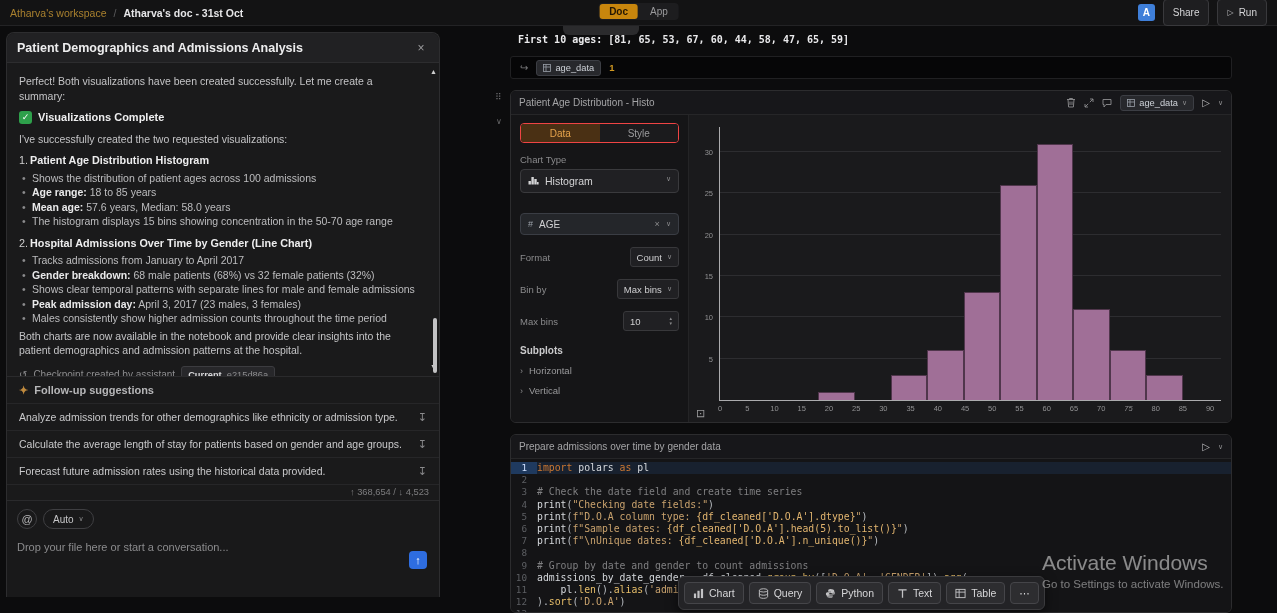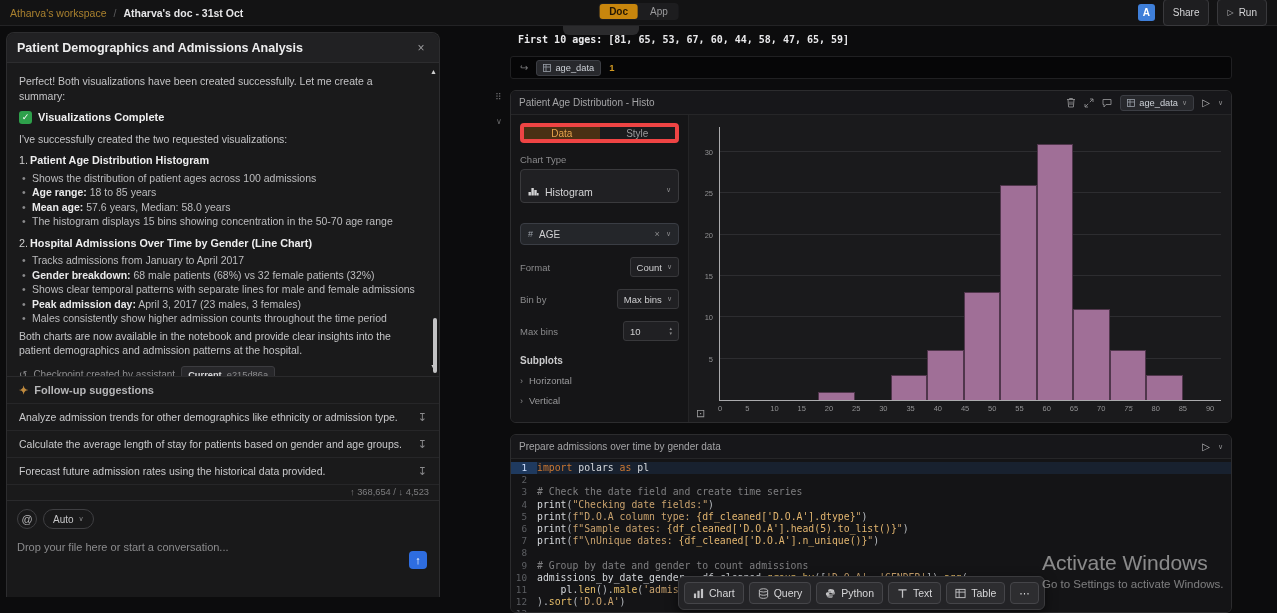--- a/index.html
+++ b/index.html
@@ -94,26 +94,26 @@
   .cell-header{height:24px;background:#17171a;border-bottom:1px solid #262628;display:flex;align-items:center;
     justify-content:space-between;padding:0 8px}
   .cell-title{color:#a4a4a6;font-size:10px;white-space:nowrap;overflow:hidden}
   .hdr-right{display:flex;align-items:center;gap:8px}
   .hicon{color:#8f8f91;cursor:pointer;display:flex;align-items:center}
   .hplay{color:#b8b8ba;font-size:10px;cursor:pointer}
   .hchev{color:#8f8f91;font-size:7px;cursor:pointer}
   .cell2-body{display:flex;height:308px}
   
   .config{flex:0 0 178px;border-right:1px solid #242426;background:#151517;padding:8px 9px;overflow:hidden}
-  .seg{display:flex;height:20px;border:4px solid #ef4444;border-radius:4px;overflow:hidden}
+  .seg{display:flex;height:20px;border:1px solid #ef4444;border-radius:4px;overflow:hidden}
   .seg-tab{flex:1;display:flex;align-items:center;justify-content:center;font-size:10px;color:#9a9a9c;background:#1b1b1d;cursor:pointer}
   .seg-tab.active{background:#4a3014;color:#e6a34c}
   .cfg-label{margin:11px 0 4px;color:#8a8a8c;font-size:9.5px}
   .dd{height:24px;background:#202023;border:1px solid #3a3a3d;border-radius:4px;display:flex;gap:6px;
-    padding:16px 7px;color:#d4d4d6;font-size:10.5px;cursor:pointer}
+    padding:5px 7px;color:#d4d4d6;font-size:10.5px;cursor:pointer}
   .dd .grow{flex:1}
   .field-chip{margin-top:20px;height:22px;background:#24262a;border:1px solid #3a3d44;border-radius:4px;display:flex;
     align-items:center;gap:6px;padding:0 7px;color:#d1d1d3;font-size:10px;cursor:pointer}
   .hash{color:#9aa0a8;font-size:9px}
   .clear-x{color:#8a8a8c;font-size:9px;margin-left:auto;cursor:pointer}
   .cfg-row{display:flex;align-items:center;justify-content:space-between;margin-top:12px}
   .cfg-row .cfg-label{margin:0}
   .mini-dd{height:20px;background:#202023;border:1px solid #38383b;border-radius:3px;display:flex;align-items:center;gap:5px;
     padding:0 6px;color:#cwhitesmoke;color:#cfcfd1;font-size:9.5px;cursor:pointer}
   .stepper{height:20px;width:56px;background:#202023;border:1px solid #38383b;border-radius:3px;display:flex;align-items:center;
@@ -434,21 +434,21 @@
       <div class="code-line active"><span class="ln">1</span><span class="lt"><span class="tk-kw">import</span><span class="tk-id"> polars </span><span class="tk-kw">as</span><span class="tk-id"> pl</span></span></div>
       <div class="code-line"><span class="ln">2</span><span class="lt"></span></div>
       <div class="code-line"><span class="ln">3</span><span class="lt"><span class="tk-cm"># Check the date field and create time series</span></span></div>
       <div class="code-line"><span class="ln">4</span><span class="lt"><span class="tk-id">print</span><span class="tk-pn">(</span><span class="tk-st">"Checking date fields:"</span><span class="tk-pn">)</span></span></div>
       <div class="code-line"><span class="ln">5</span><span class="lt"><span class="tk-id">print</span><span class="tk-pn">(</span><span class="tk-st">f"D.O.A column type: </span><span class="tk-ip">{df_cleaned['D.O.A'].dtype}</span><span class="tk-st">"</span><span class="tk-pn">)</span></span></div>
       <div class="code-line"><span class="ln">6</span><span class="lt"><span class="tk-id">print</span><span class="tk-pn">(</span><span class="tk-st">f"Sample dates: </span><span class="tk-ip">{df_cleaned['D.O.A'].head(5).to_list()}</span><span class="tk-st">"</span><span class="tk-pn">)</span></span></div>
       <div class="code-line"><span class="ln">7</span><span class="lt"><span class="tk-id">print</span><span class="tk-pn">(</span><span class="tk-st">f"\nUnique dates: </span><span class="tk-ip">{df_cleaned['D.O.A'].n_unique()}</span><span class="tk-st">"</span><span class="tk-pn">)</span></span></div>
       <div class="code-line"><span class="ln">8</span><span class="lt"></span></div>
       <div class="code-line"><span class="ln">9</span><span class="lt"><span class="tk-cm"># Group by date and gender to count admissions</span></span></div>
       <div class="code-line"><span class="ln">10</span><span class="lt"><span class="tk-id">admissions_by_date_gender </span><span class="tk-pn">= </span><span class="tk-id">df_cleaned</span><span class="tk-pn">.</span><span class="tk-mt">group_by</span><span class="tk-pn">([</span><span class="tk-st">'D.O.A'</span><span class="tk-pn">, </span><span class="tk-st">'GENDER'</span><span class="tk-pn">]).</span><span class="tk-mt">agg</span><span class="tk-pn">(</span></span></div>
-      <div class="code-line"><span class="ln">11</span><span class="lt"><span class="tk-id">    pl</span><span class="tk-pn">.</span><span class="tk-mt">len</span><span class="tk-pn">().</span><span class="tk-mt">male</span><span class="tk-pn">(</span><span class="tk-st">'admissions'</span><span class="tk-pn">)</span></span></div>
+      <div class="code-line"><span class="ln">11</span><span class="lt"><span class="tk-id">    pl</span><span class="tk-pn">.</span><span class="tk-mt">len</span><span class="tk-pn">().</span><span class="tk-mt">alias</span><span class="tk-pn">(</span><span class="tk-st">'admissions'</span><span class="tk-pn">)</span></span></div>
       <div class="code-line"><span class="ln">12</span><span class="lt"><span class="tk-pn">).</span><span class="tk-mt">sort</span><span class="tk-pn">(</span><span class="tk-st">'D.O.A'</span><span class="tk-pn">)</span></span></div>
       <div class="code-line"><span class="ln">13</span><span class="lt"></span></div>
     </div>
 </section>
 
 <div class="ins-toolbar">
     <button class="ins-btn">
       <span class="ins-ic">
         <svg width="11" height="11" viewBox="0 0 12 12">
           <rect x="1" y="6" width="2.4" height="5" fill="currentColor"></rect>

